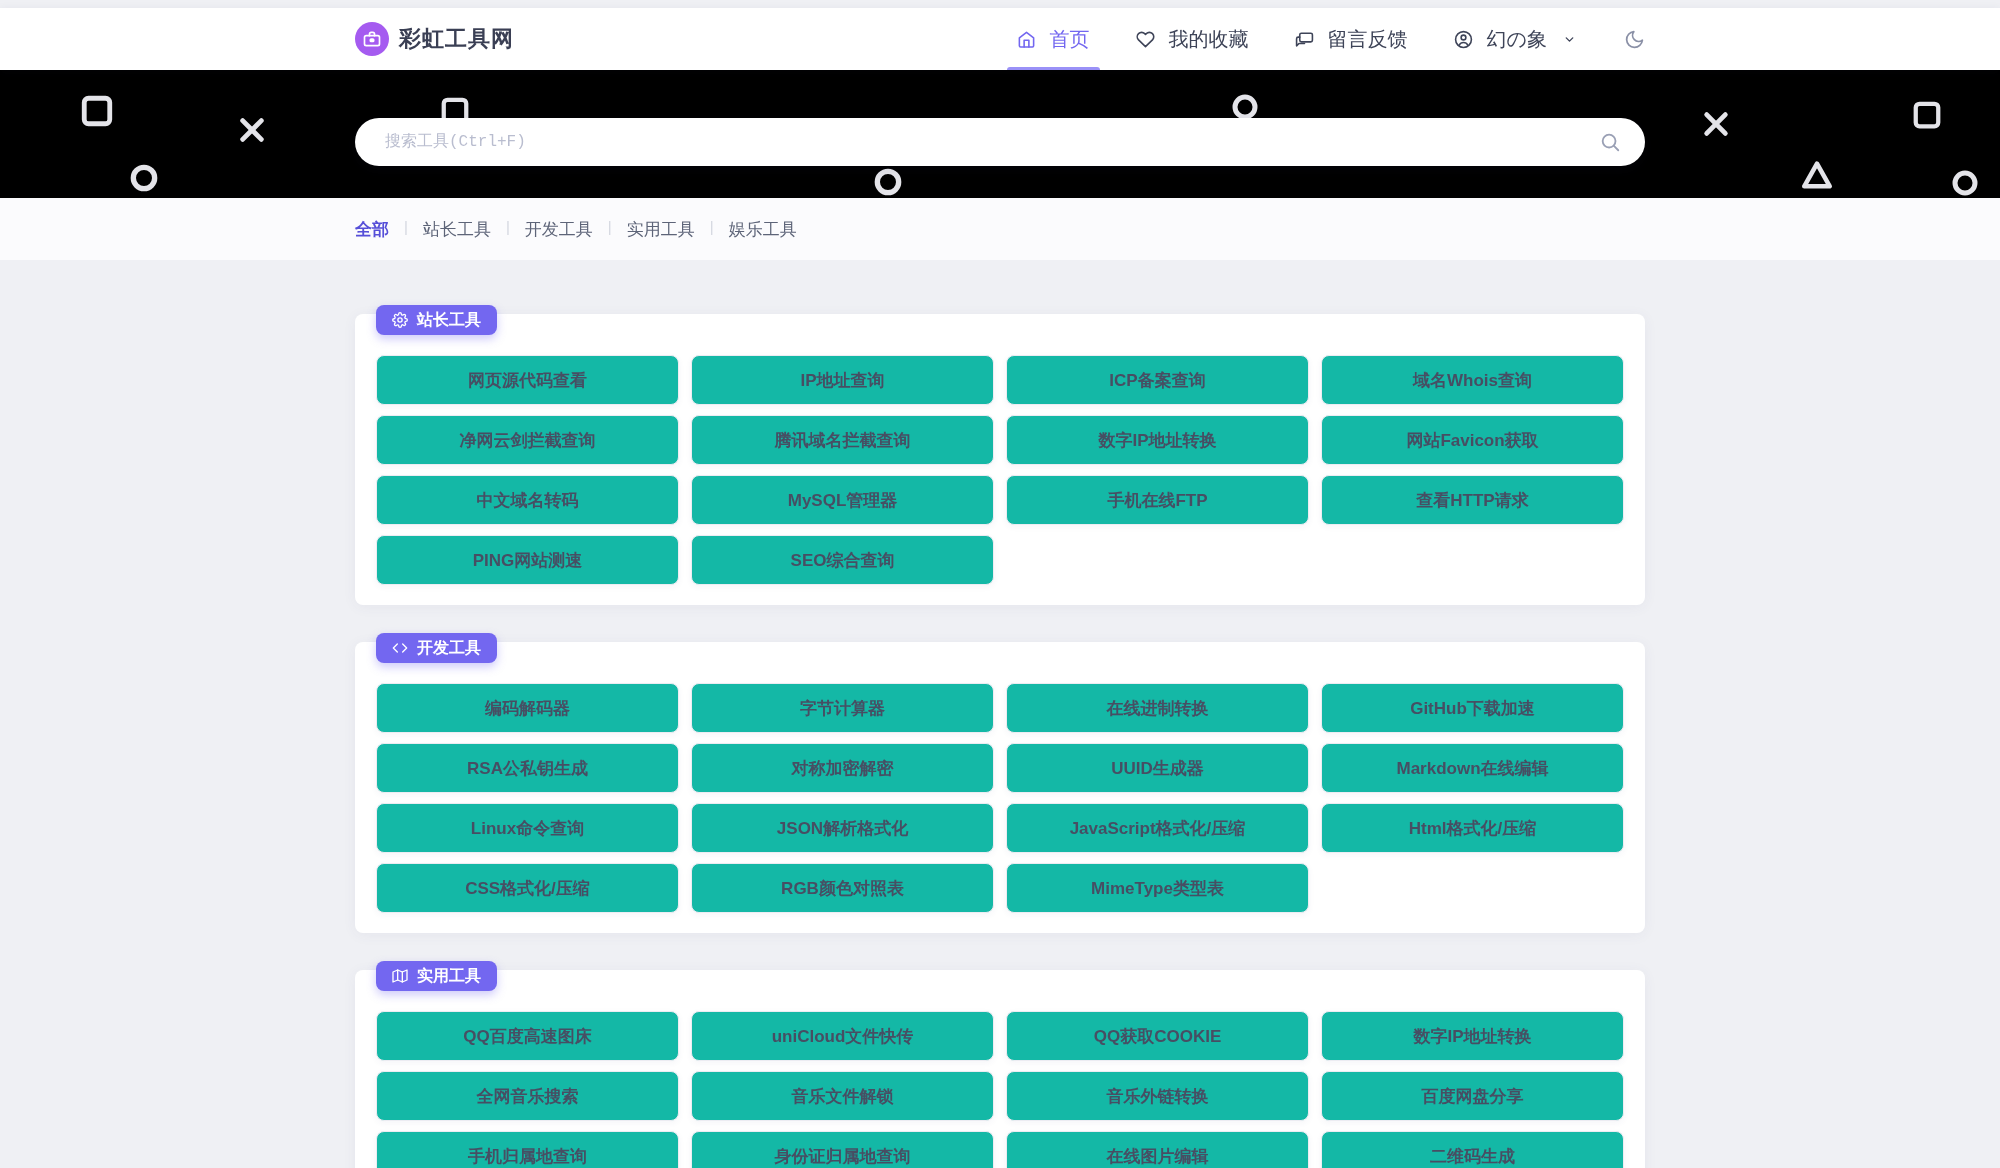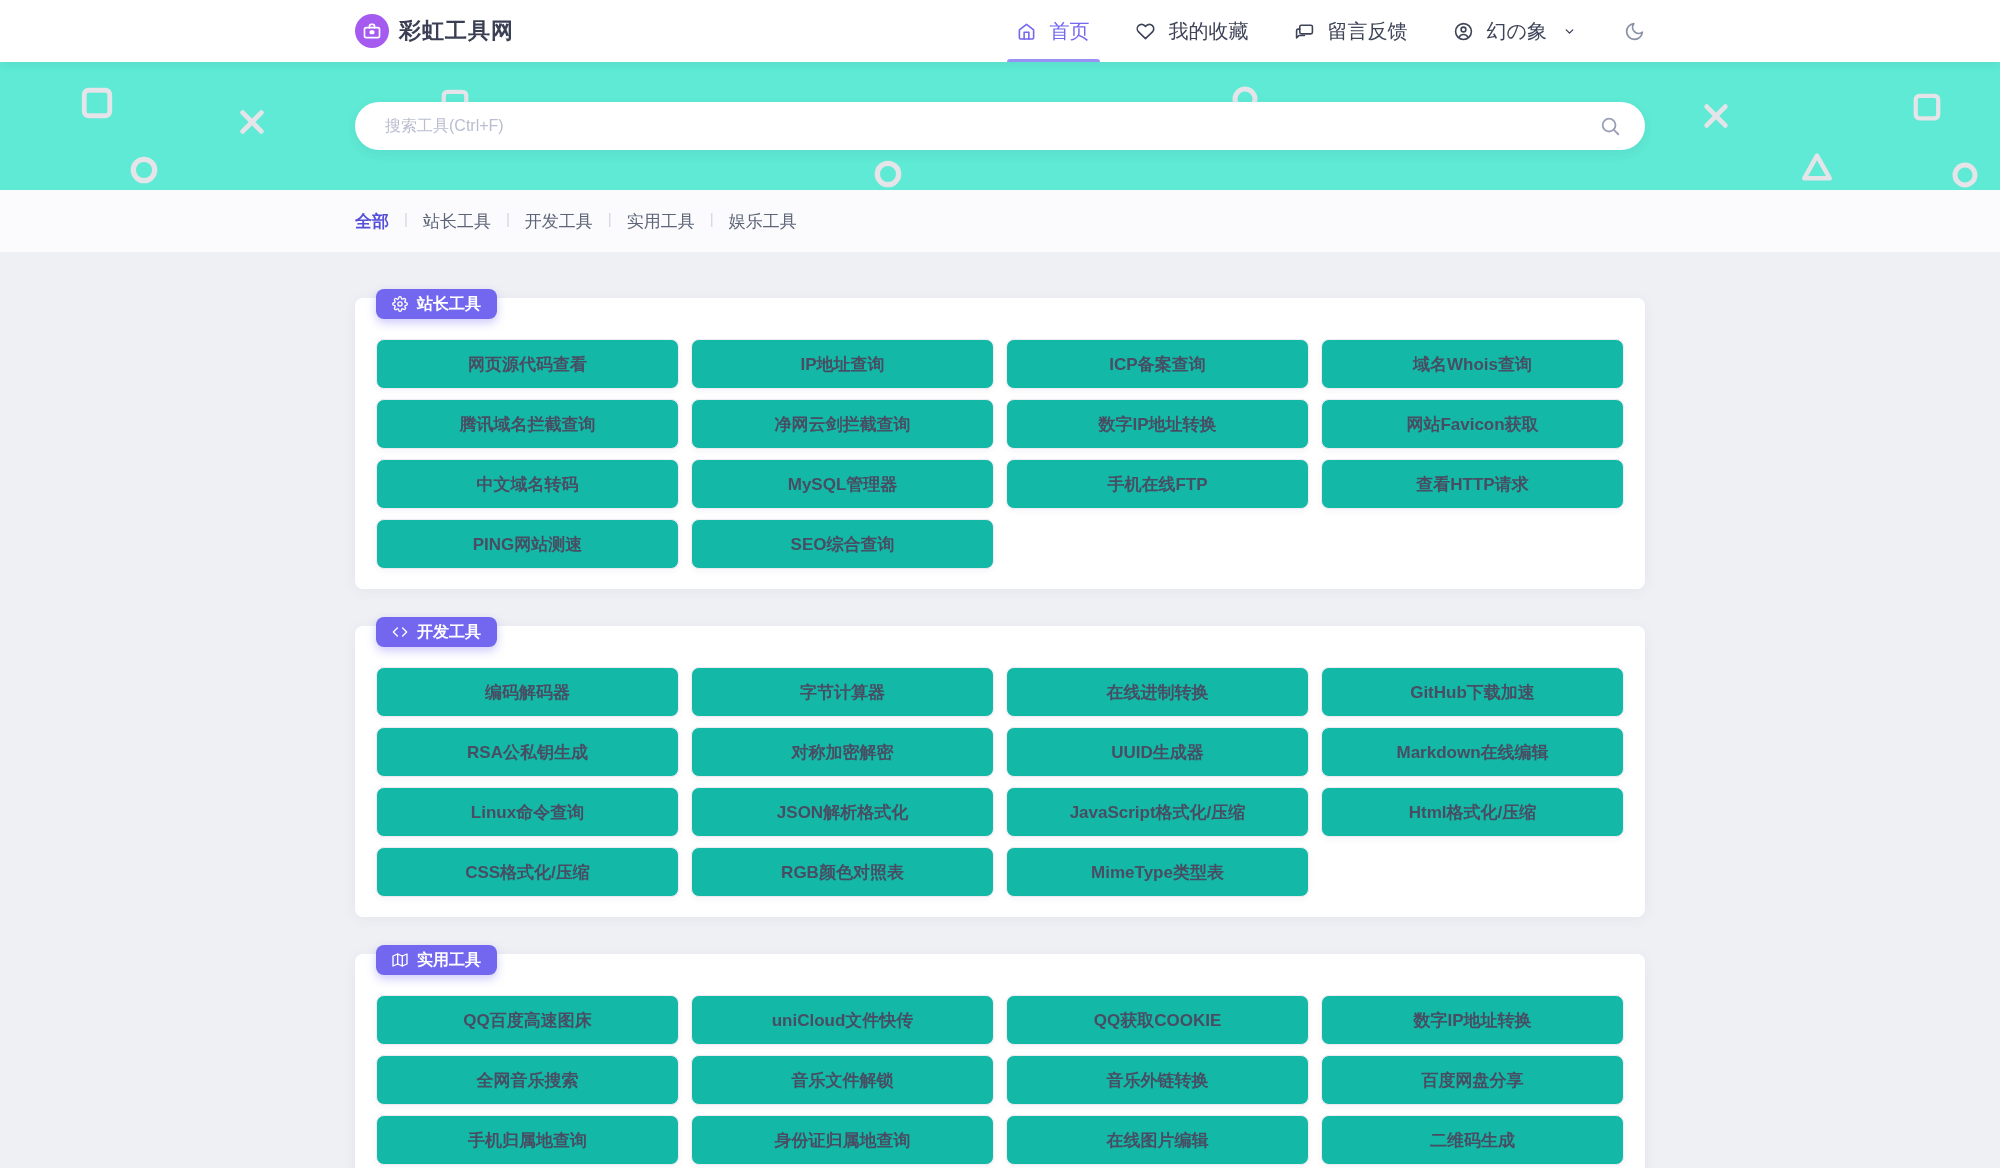--- a/index.html
+++ b/index.html
@@ -7,21 +7,21 @@
     --brand:#a55bf0;
     --text-dark:#3e4458;
     --tool-text:#474e63;
   }
   *{box-sizing:border-box;margin:0;padding:0;}
   html,body{width:2000px;height:1168px;overflow:hidden;}
   body{
     font-family:"Liberation Sans","DejaVu Sans",sans-serif;
     background:#eff0f4;
   }
-  .container{width:1290px;margin:0 auto;}
+  .container{width:1290px;margin:8px auto;}
 
   
   .header{
     position:relative;z-index:3;background:#fff;height:62px;
     box-shadow:0 2px 10px rgba(40,45,80,.07);
   }
   .header .container{display:flex;align-items:center;justify-content:space-between;height:100%;}
   .brand{display:flex;align-items:center;gap:10px;cursor:pointer;}
   .brand-icon{
     width:34px;height:34px;border-radius:50%;background:var(--brand);
@@ -39,21 +39,21 @@
   .nav-item.active::after{
     content:"";position:absolute;left:-10px;right:-10px;bottom:0;height:3px;
     background:#9a91f7;border-radius:3px 3px 0 0;
   }
   .chevron{margin-left:2px;}
   .chevron svg{width:13px;height:13px;}
   .theme-toggle{margin-left:48px;color:#8a90a6;cursor:pointer;display:flex;align-items:center;}
   .theme-toggle svg{width:21px;height:21px;stroke:currentColor;}
 
   
-  .search-band{position:relative;background:#5eead4;height:128px;overflow:hidden;}
+  .search-band{position:relative;background:#000000;height:128px;overflow:hidden;font-family:Liberation Mono, monospace;}
   .decor{position:absolute;color:#e4e4e9;z-index:0;}
   .decor svg{display:block;}
   .search-wrap{position:relative;z-index:1;padding-top:40px;}
   .search-bar{
     height:48px;background:#fff;border-radius:24px;display:flex;align-items:center;
     padding:0 24px 0 30px;box-shadow:0 4px 12px rgba(60,60,110,.07);
   }
   .search-bar input{
     flex:1;border:none;outline:none;background:transparent;
     font-size:16px;color:var(--text-dark);font-family:inherit;
@@ -239,22 +239,22 @@
           <svg viewBox="0 0 24 24" fill="none" stroke-width="2" stroke-linecap="round" stroke-linejoin="round">
             <circle cx="12" cy="12" r="3.2"></circle>
             <path d="M19.4 15a1.65 1.65 0 0 0 .33 1.82l.06.06a2 2 0 1 1-2.83 2.83l-.06-.06a1.65 1.65 0 0 0-1.82-.33 1.65 1.65 0 0 0-1 1.51V21a2 2 0 1 1-4 0v-.09A1.65 1.65 0 0 0 9 19.4a1.65 1.65 0 0 0-1.82.33l-.06.06a2 2 0 1 1-2.83-2.83l.06-.06a1.65 1.65 0 0 0 .33-1.82 1.65 1.65 0 0 0-1.51-1H3a2 2 0 1 1 0-4h.09A1.65 1.65 0 0 0 4.6 9a1.65 1.65 0 0 0-.33-1.82l-.06-.06a2 2 0 1 1 2.83-2.83l.06.06a1.65 1.65 0 0 0 1.82.33H9a1.65 1.65 0 0 0 1-1.51V3a2 2 0 1 1 4 0v.09a1.65 1.65 0 0 0 1 1.51 1.65 1.65 0 0 0 1.82-.33l.06-.06a2 2 0 1 1 2.83 2.83l-.06.06a1.65 1.65 0 0 0-.33 1.82V9a1.65 1.65 0 0 0 1.51 1H21a2 2 0 1 1 0 4h-.09a1.65 1.65 0 0 0-1.51 1z"></path>
           </svg>
           <span>站长工具</span>
         </div><div class="grid">
           <button class="tool">网页源代码查看</button>
           <button class="tool">IP地址查询</button>
           <button class="tool">ICP备案查询</button>
           <button class="tool">域名Whois查询</button>
+          <button class="tool">净网云剑拦截查询</button>
           <button class="tool">腾讯域名拦截查询</button>
-          <button class="tool">净网云剑拦截查询</button>
           <button class="tool">数字IP地址转换</button>
           <button class="tool">网站Favicon获取</button>
           <button class="tool">中文域名转码</button>
           <button class="tool">MySQL管理器</button>
           <button class="tool">手机在线FTP</button>
           <button class="tool">查看HTTP请求</button>
           <button class="tool">PING网站测速</button>
           <button class="tool">SEO综合查询</button>
         </div></section>
       <section class="card"><div class="badge">

